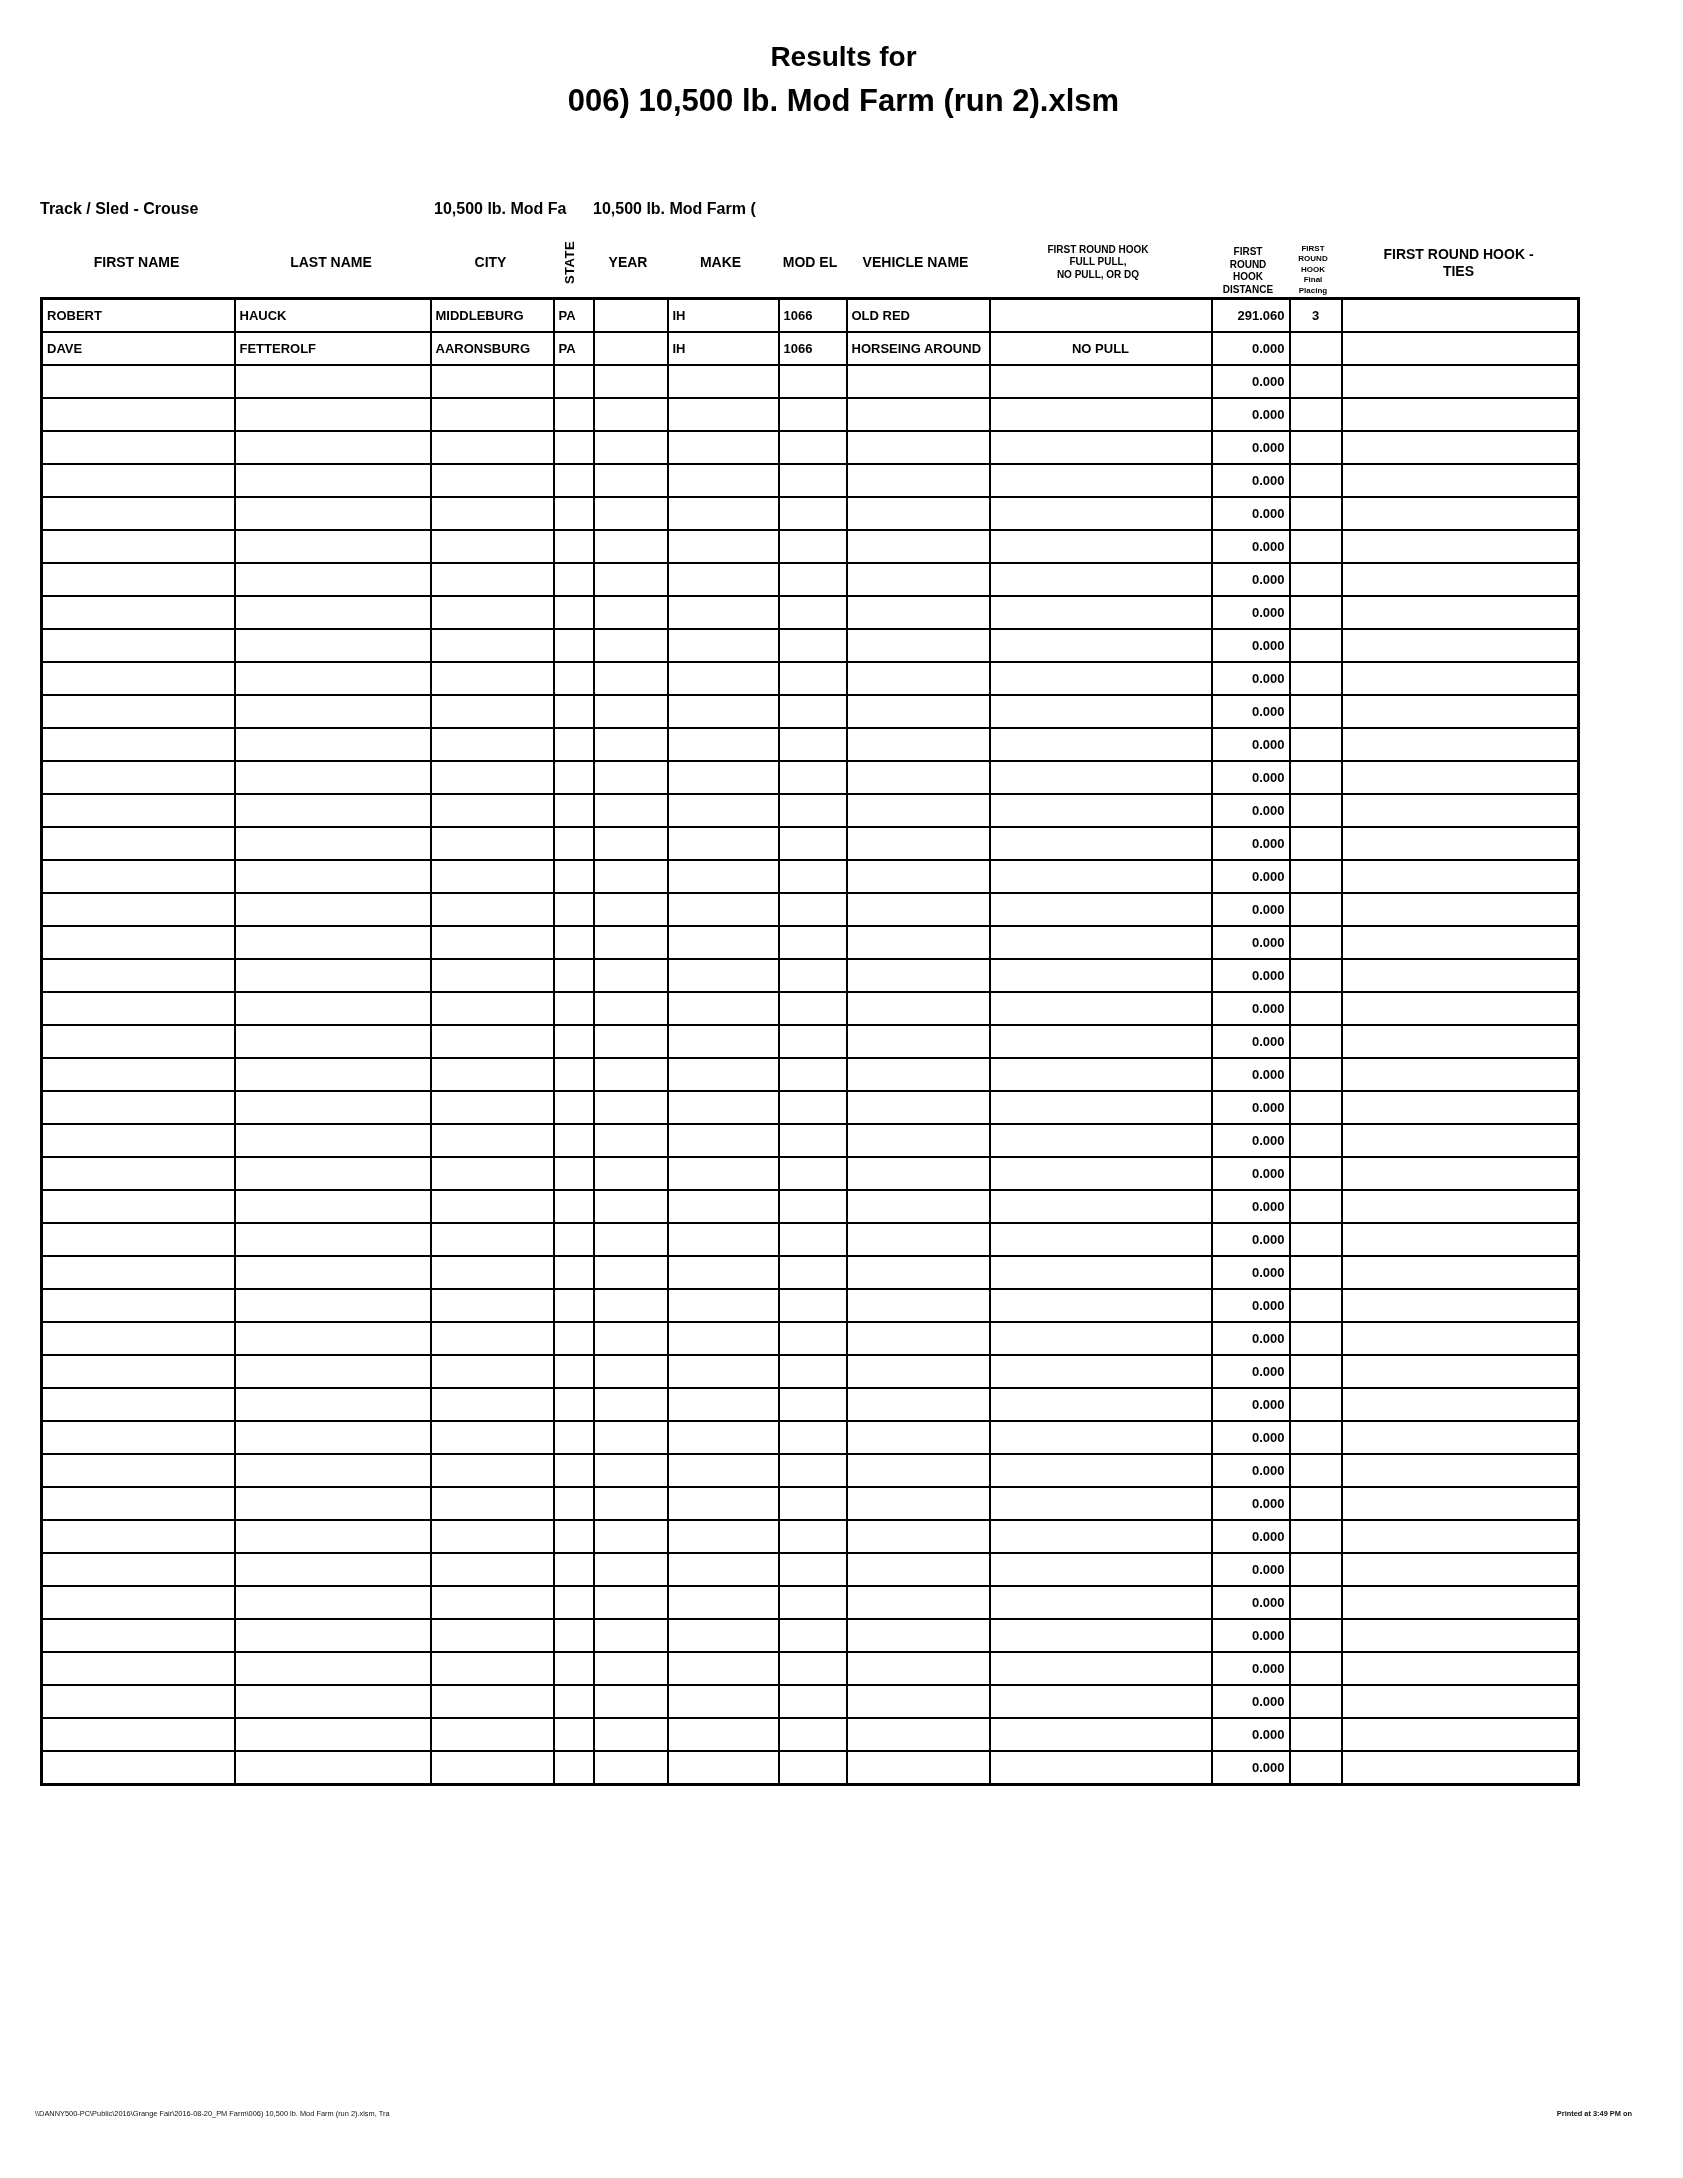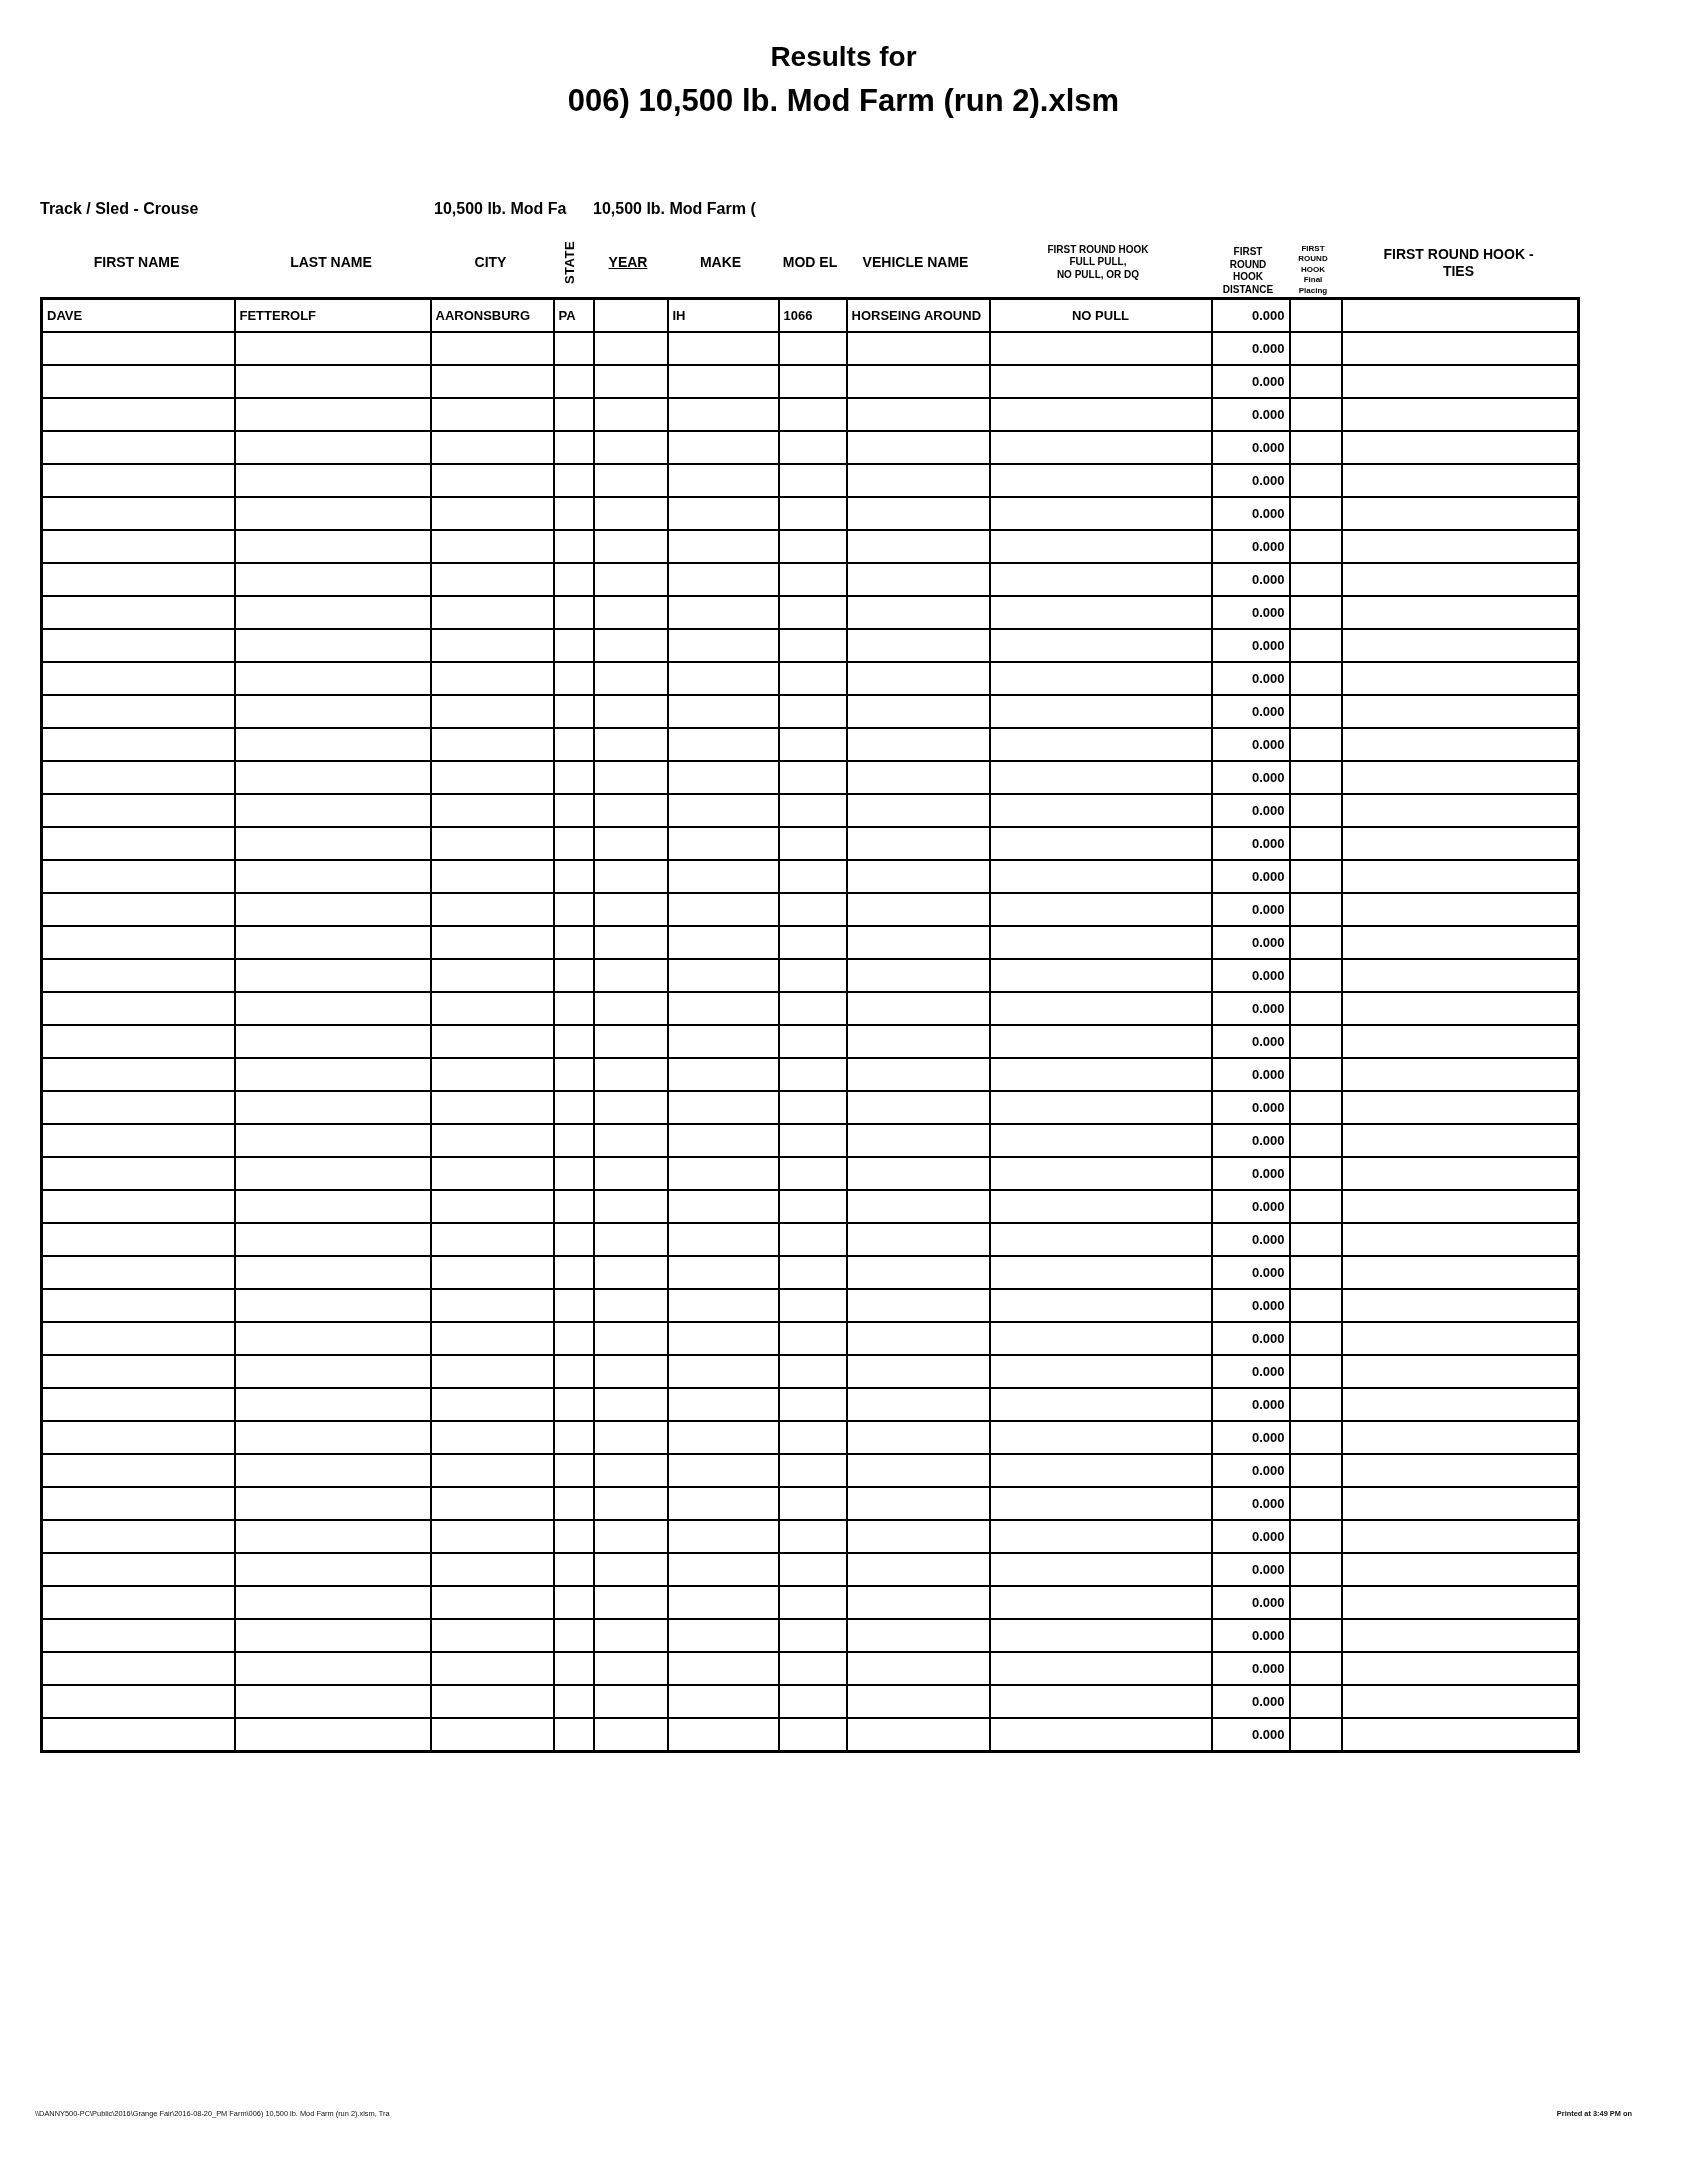--- a/index.html
+++ b/index.html
@@ -46,21 +46,21 @@
 <div class="info-row" id="info-track">Track / Sled - Crouse</div>
 <div class="info-row" id="info-class1">10,500 lb. Mod Fa</div>
 <div class="info-row" id="info-class2">10,500 lb. Mod Farm (</div>
 
 <div class="hdr" style="left:40px;width:193px;">FIRST NAME</div>
 <div class="hdr" style="left:233px;width:196px;">LAST NAME</div>
 <div class="hdr" style="left:429px;width:123px;">CITY</div>
 <div class="hdr" style="left:551px;width:40px;">
     <span class="state-rot">STATE</span>
   </div>
-<div class="hdr" style="left:591px;width:74px;text-decoration:underline;">YEAR</div>
+<div class="hdr" style="left:591px;width:74px;">YEAR</div>
 <div class="hdr" style="left:665px;width:111px;">MAKE</div>
 <div class="hdr" style="left:776px;width:68px;">MOD EL</div>
 <div class="hdr" style="left:844px;width:143px;">VEHICLE NAME</div>
 <div class="hdr small pre" style="left:987px;width:222px;">FIRST ROUND HOOK
 FULL PULL,
 NO PULL, OR DQ</div>
 <div class="hdr small pre bottom" style="left:1209px;width:78px;">FIRST
 ROUND
 HOOK
 DISTANCE</div>
@@ -82,20 +82,34 @@
       <col style="width: 111px;">
       <col style="width: 68px;">
       <col style="width: 143px;">
       <col style="width: 222px;">
       <col style="width: 78px;">
       <col style="width: 52px;">
       <col style="width: 237px;">
     </colgroup>
   <tbody id="table-body">
       <tr>
+        <td style="text-align: left;">ROBERT</td>
+        <td style="text-align: left;">HAUCK</td>
+        <td style="text-align: left;">MIDDLEBURG</td>
+        <td style="text-align: left;">PA</td>
+        <td style="text-align: left;"></td>
+        <td style="text-align: left;">IH</td>
+        <td style="text-align: left;">1066</td>
+        <td style="text-align: left;">OLD RED</td>
+        <td style="text-align: center;"></td>
+        <td style="text-align: right;">291.060</td>
+        <td style="text-align: center;">3</td>
+        <td style="text-align: left;"></td>
+      </tr>
+      <tr>
         <td style="text-align: left;">DAVE</td>
         <td style="text-align: left;">FETTEROLF</td>
         <td style="text-align: left;">AARONSBURG</td>
         <td style="text-align: left;">PA</td>
         <td style="text-align: left;"></td>
         <td style="text-align: left;">IH</td>
         <td style="text-align: left;">1066</td>
         <td style="text-align: left;">HORSEING AROUND</td>
         <td style="text-align: center;">NO PULL</td>
         <td style="text-align: right;">0.000</td>

